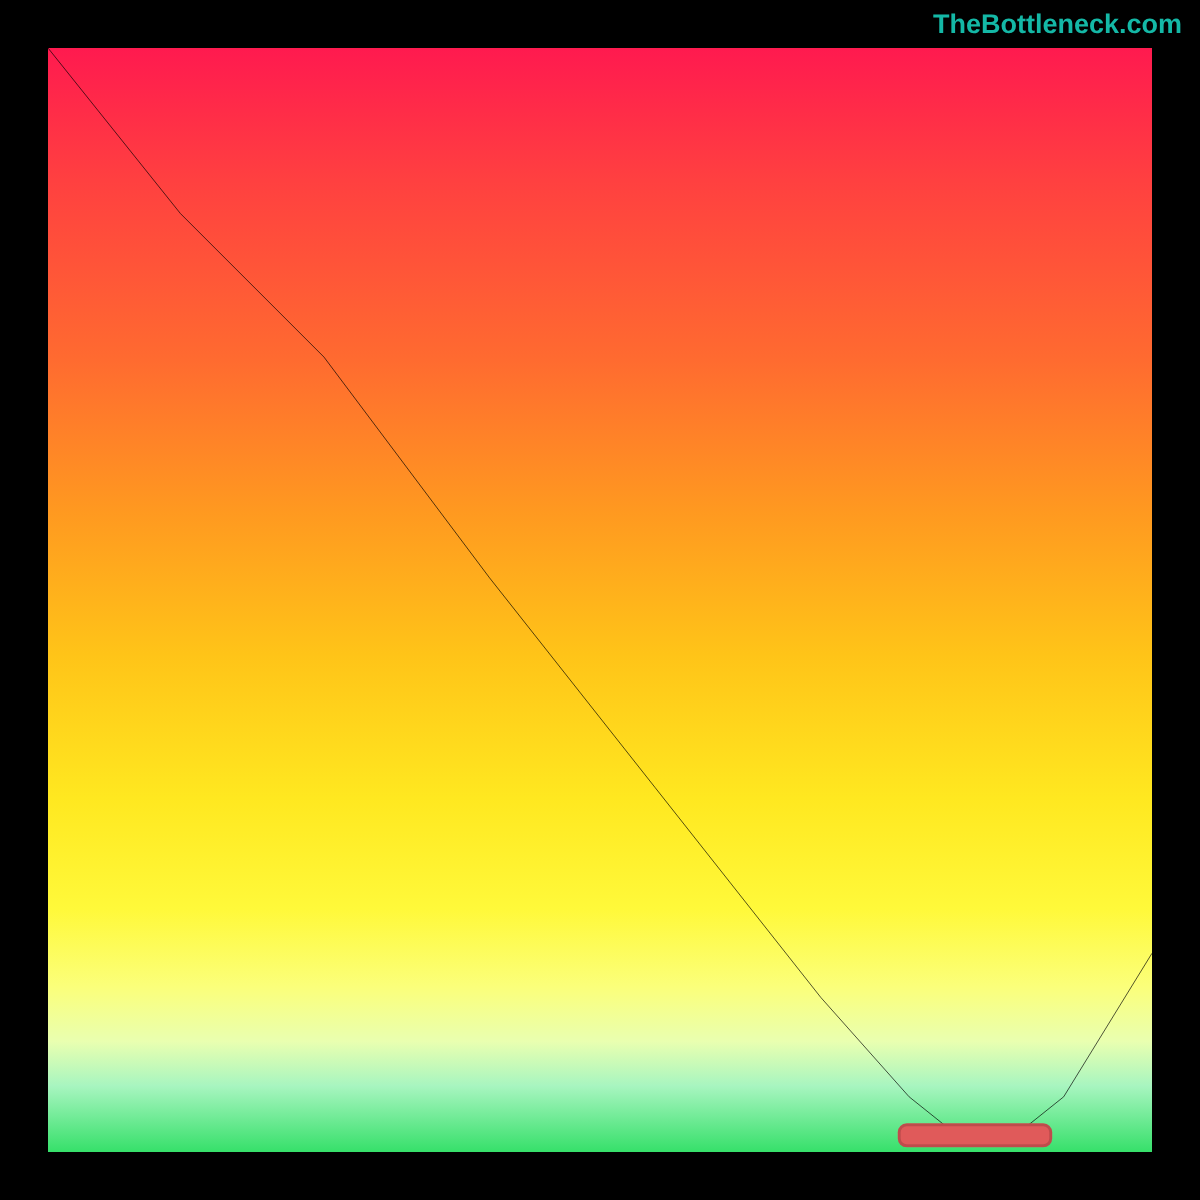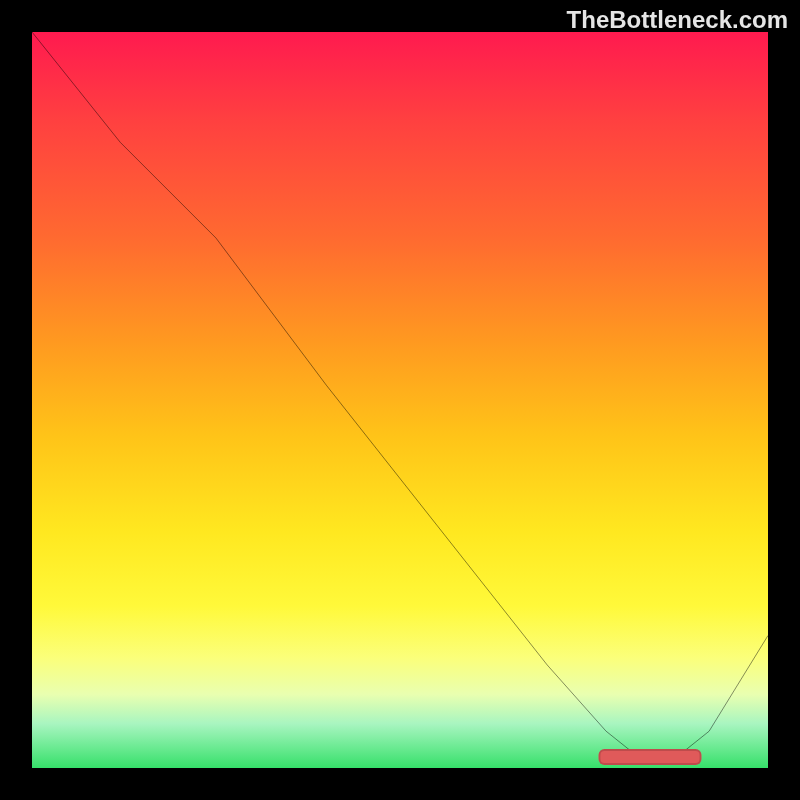--- a/index.html
+++ b/index.html
@@ -8,22 +8,22 @@
     width: 800px;
     height: 800px;
     background: #000;
     font-family: Arial, Helvetica, sans-serif;
     position: relative;
   }
   .watermark {
     position: absolute;
     top: 6px;
     right: 12px;
-    color: #e5e5e5;
-    font-size: 24px;
+    color: #14b8a6;
+    font-size: 18px;
     font-weight: bold;
     z-index: 10;
   }
   .plot-area {
     position: absolute;
     top: 32px;
     left: 32px;
     width: 736px;
     height: 736px;
     background: linear-gradient(

